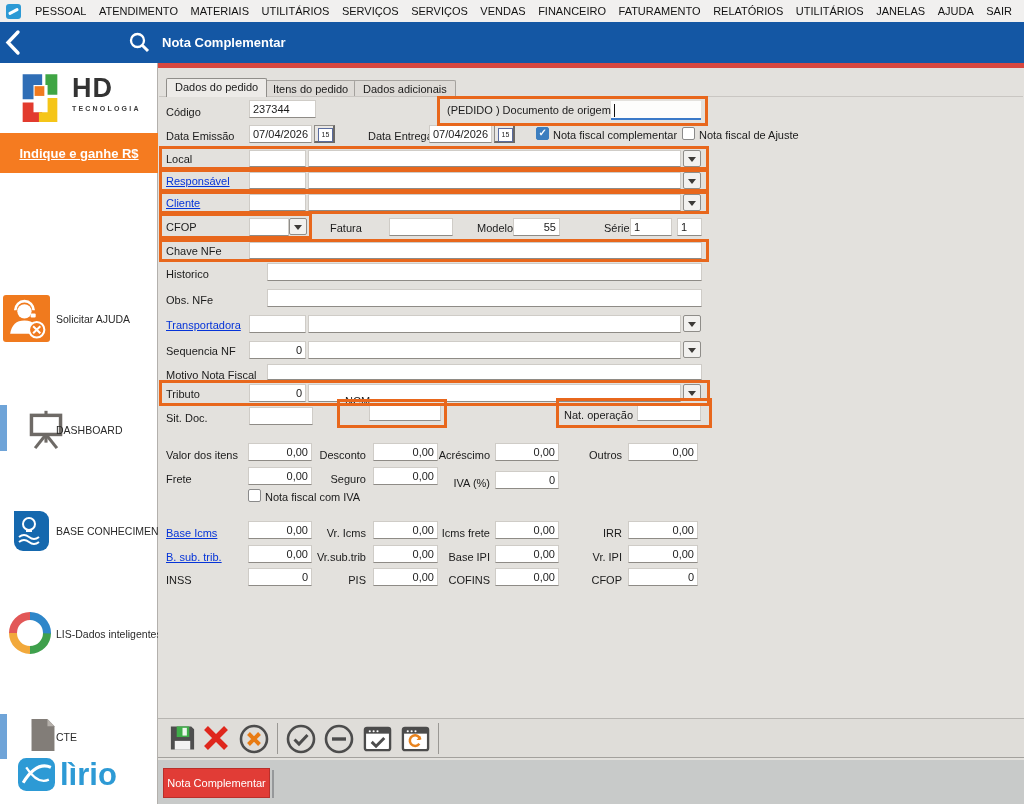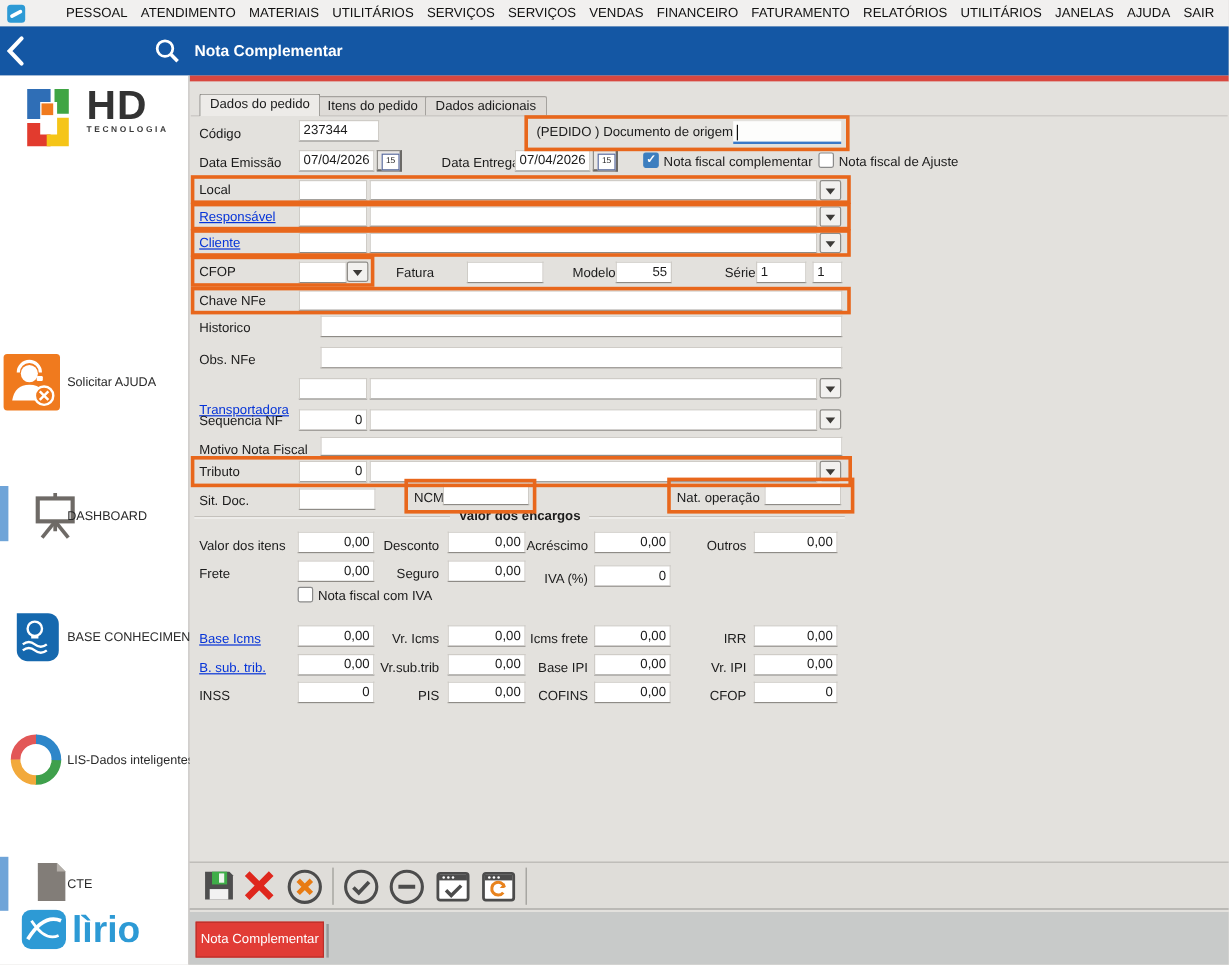--- a/index.html
+++ b/index.html
@@ -7,38 +7,38 @@
   body { font-family:"Liberation Sans", sans-serif; background:#e3e1dd; }
   #app { position:relative; width:1024px; height:804px; overflow:hidden; background:#e3e1dd; }
 
   
   #menubar { position:absolute; left:0; top:0; width:1024px; height:22px; background:#f1f0ef;
              display:flex; align-items:center; padding:0 12px 0 6px; }
   #menubar .appicon { width:15px; height:15px; border-radius:3px; background:#2d9ad5; margin-right:14px;
              position:relative; flex:0 0 auto; }
   #menubar .appicon::after { content:""; position:absolute; left:2px; top:6px; width:11px; height:3px;
              background:#fff; transform:rotate(-28deg); border-radius:2px; }
-  #menubar .items { display:flex; flex:1; justify-content:space-between;margin-left:20px; }
+  #menubar .items { display:flex; flex:1; justify-content:space-between; }
   .menu-item { font-size:11px; color:#111; white-space:nowrap; cursor:default; }
 
   
   #bluebar { position:absolute; left:0; top:22px; width:1024px; height:41px; background:#1457a4; }
   #bluebar .back { position:absolute; left:5px; top:7px; }
   #search-underline { position:absolute; left:40px; top:36px; width:84px; height:18px;
              background:transparent; border:none; border-bottom:1.5px solid #fff; color:#fff; font-size:12px; outline:none; }
   #bluebar .mag { position:absolute; left:128px; top:9px; }
   #page-title { position:absolute; left:162px; top:13px; color:#fff; font-size:13px; font-weight:bold; }
   #redstripe { position:absolute; left:158px; top:63px; width:866px; height:5px; background:#d8473f; }
 
   
   #sidebar { position:absolute; left:0; top:63px; width:158px; height:741px; background:#fff;
              border-right:1px solid #b3b0ac; }
   #hd-logo { position:absolute; left:14px; top:8px; display:flex; align-items:flex-start; }
   #hd-text { margin-left:6px; }
-  #hd-text .hd { font-size:34px; font-weight:bold; color:#333; line-height:34px; letter-spacing:1px; }
+  #hd-text .hd { font-size:27px; font-weight:bold; color:#333; line-height:34px; letter-spacing:1px; }
   #hd-text .sub { font-size:7px; font-weight:bold; letter-spacing:2.2px; color:#3a3a3a; }
   #promo-btn { position:absolute; left:0; top:70px; width:158px; height:40px; background:#f57b20;
              color:#fff; font-weight:bold; font-size:13px; text-decoration:underline;
              display:flex; align-items:center; justify-content:center; cursor:pointer; }
   .side-item { position:absolute; left:0; width:158px; cursor:pointer; }
   .side-label { position:absolute; left:56px; font-size:10.5px; color:#2a2a2a; white-space:nowrap; }
   .accent { position:absolute; left:0; width:7px; background:#6fa4d8; }
   #ajuda-icon { position:absolute; left:3px; top:116px; width:47px; height:47px; background:#f07a1e; border-radius:3px; }
   #lirio-logo { position:absolute; left:18px; top:695px; display:flex; align-items:center; }
   #lirio-text { font-size:31px; font-weight:bold; color:#2d9ad5; margin-left:5px; line-height:30px; }
@@ -136,20 +136,21 @@
         <path d="M8 29 h10 v9 h8 v9 H8 z" fill="#e23b2e"></path>
         <path d="M31 25 h9 v22 h-17 v-9 h8 z" fill="#f5c518"></path>
         <rect x="19" y="14" width="9" height="9" fill="#f07a1e"></rect>
       </svg>
       <div id="hd-text">
         <div class="hd">HD</div>
         <div class="sub">TECNOLOGIA</div>
       </div>
     </div>
 
+    <div id="promo-btn">Indique e ganhe R$</div>
 
     <div class="side-item" style="top:171px;height:50px">
       <span class="accent" style="top:171px;height:46px"></span>
       <span style="position:absolute;left:26px;top:174px">
         <svg width="40" height="42" viewBox="0 0 44 46">
           <line x1="22" y1="3" x2="22" y2="8" stroke="#6e6a66" stroke-width="3.4"></line>
           <rect x="6" y="8" width="32" height="21" fill="none" stroke="#6e6a66" stroke-width="3.8"></rect>
           <line x1="22" y1="29" x2="10" y2="44" stroke="#6e6a66" stroke-width="3.4"></line>
           <line x1="22" y1="29" x2="34" y2="44" stroke="#6e6a66" stroke-width="3.4"></line>
           <line x1="22" y1="29" x2="22" y2="38" stroke="#6e6a66" stroke-width="3.4"></line>
@@ -275,21 +276,21 @@
 
   <div class="obox" style="left:159px;top:239px;width:550px;height:23px"></div>
   <span class="lbl" style="left:166px;top:245px">Chave NFe</span>
   <div class="fld" style="left:249px;top:242px;width:453px;height:17px"></div>
 
   <span class="lbl" style="left:166px;top:268px">Historico</span>
   <div class="fld" style="left:267px;top:263px;width:435px"></div>
   <span class="lbl" style="left:166px;top:294px">Obs. NFe</span>
   <div class="fld" style="left:267px;top:289px;width:435px"></div>
 
-  <span class="lbl link" style="left:166px;top:336px">Transportadora</span>
+  <span class="lbl link" style="left:166px;top:319px">Transportadora</span>
   <div class="fld" style="left:249px;top:315px;width:57px"></div>
   <div class="fld" style="left:308px;top:315px;width:373px"></div>
   <span class="dd" style="left:683px;top:315px"></span>
 
   <span class="lbl" style="left:166px;top:345px">Sequencia NF</span>
   <div class="fld num" style="left:249px;top:341px;width:57px">0</div>
   <div class="fld" style="left:308px;top:341px;width:373px"></div>
   <span class="dd" style="left:683px;top:341px"></span>
 
   <span class="lbl" style="left:166px;top:369px">Motivo Nota Fiscal</span>
@@ -297,29 +298,26 @@
 
   <div class="obox" style="left:159px;top:380px;width:551px;height:26px"></div>
   <span class="lbl" style="left:166px;top:388px">Tributo</span>
   <div class="fld num" style="left:249px;top:384px;width:57px">0</div>
   <div class="fld" style="left:308px;top:384px;width:373px"></div>
   <span class="dd" style="left:683px;top:384px"></span>
 
   <span class="lbl" style="left:166px;top:412px">Sit. Doc.</span>
   <div class="fld" style="left:249px;top:407px;width:64px"></div>
   <div class="obox" style="left:337px;top:399px;width:110px;height:29px"></div>
-  <span class="lbl" style="left:345px;top:409px">NCM</span>
+  <span class="lbl" style="left:345px;top:395px">NCM</span>
   <div class="fld" style="left:369px;top:403px;width:72px"></div>
   <div class="obox" style="left:556px;top:398px;width:156px;height:30px"></div>
   <span class="lbl" style="left:564px;top:409px">Nat. operação</span>
   <div class="fld" style="left:637px;top:403px;width:64px"></div>
 
-  <div class="sect" style="top:424px">
-      <span>Valor dos encargos</span>
-    </div>
 
   <span class="lbl" style="left:166px;top:449px">Valor dos itens</span>
   <div class="fld num" style="left:248px;top:443px;width:64px">0,00</div>
   <span class="lbl lblr" style="left:308px;top:449px;width:58px">Desconto</span>
   <div class="fld num" style="left:373px;top:443px;width:65px">0,00</div>
   <span class="lbl lblr" style="left:428px;top:449px;width:62px">Acréscimo</span>
   <div class="fld num" style="left:495px;top:443px;width:64px">0,00</div>
   <span class="lbl lblr" style="left:556px;top:449px;width:66px">Outros</span>
   <div class="fld num" style="left:628px;top:443px;width:70px">0,00</div>
 

